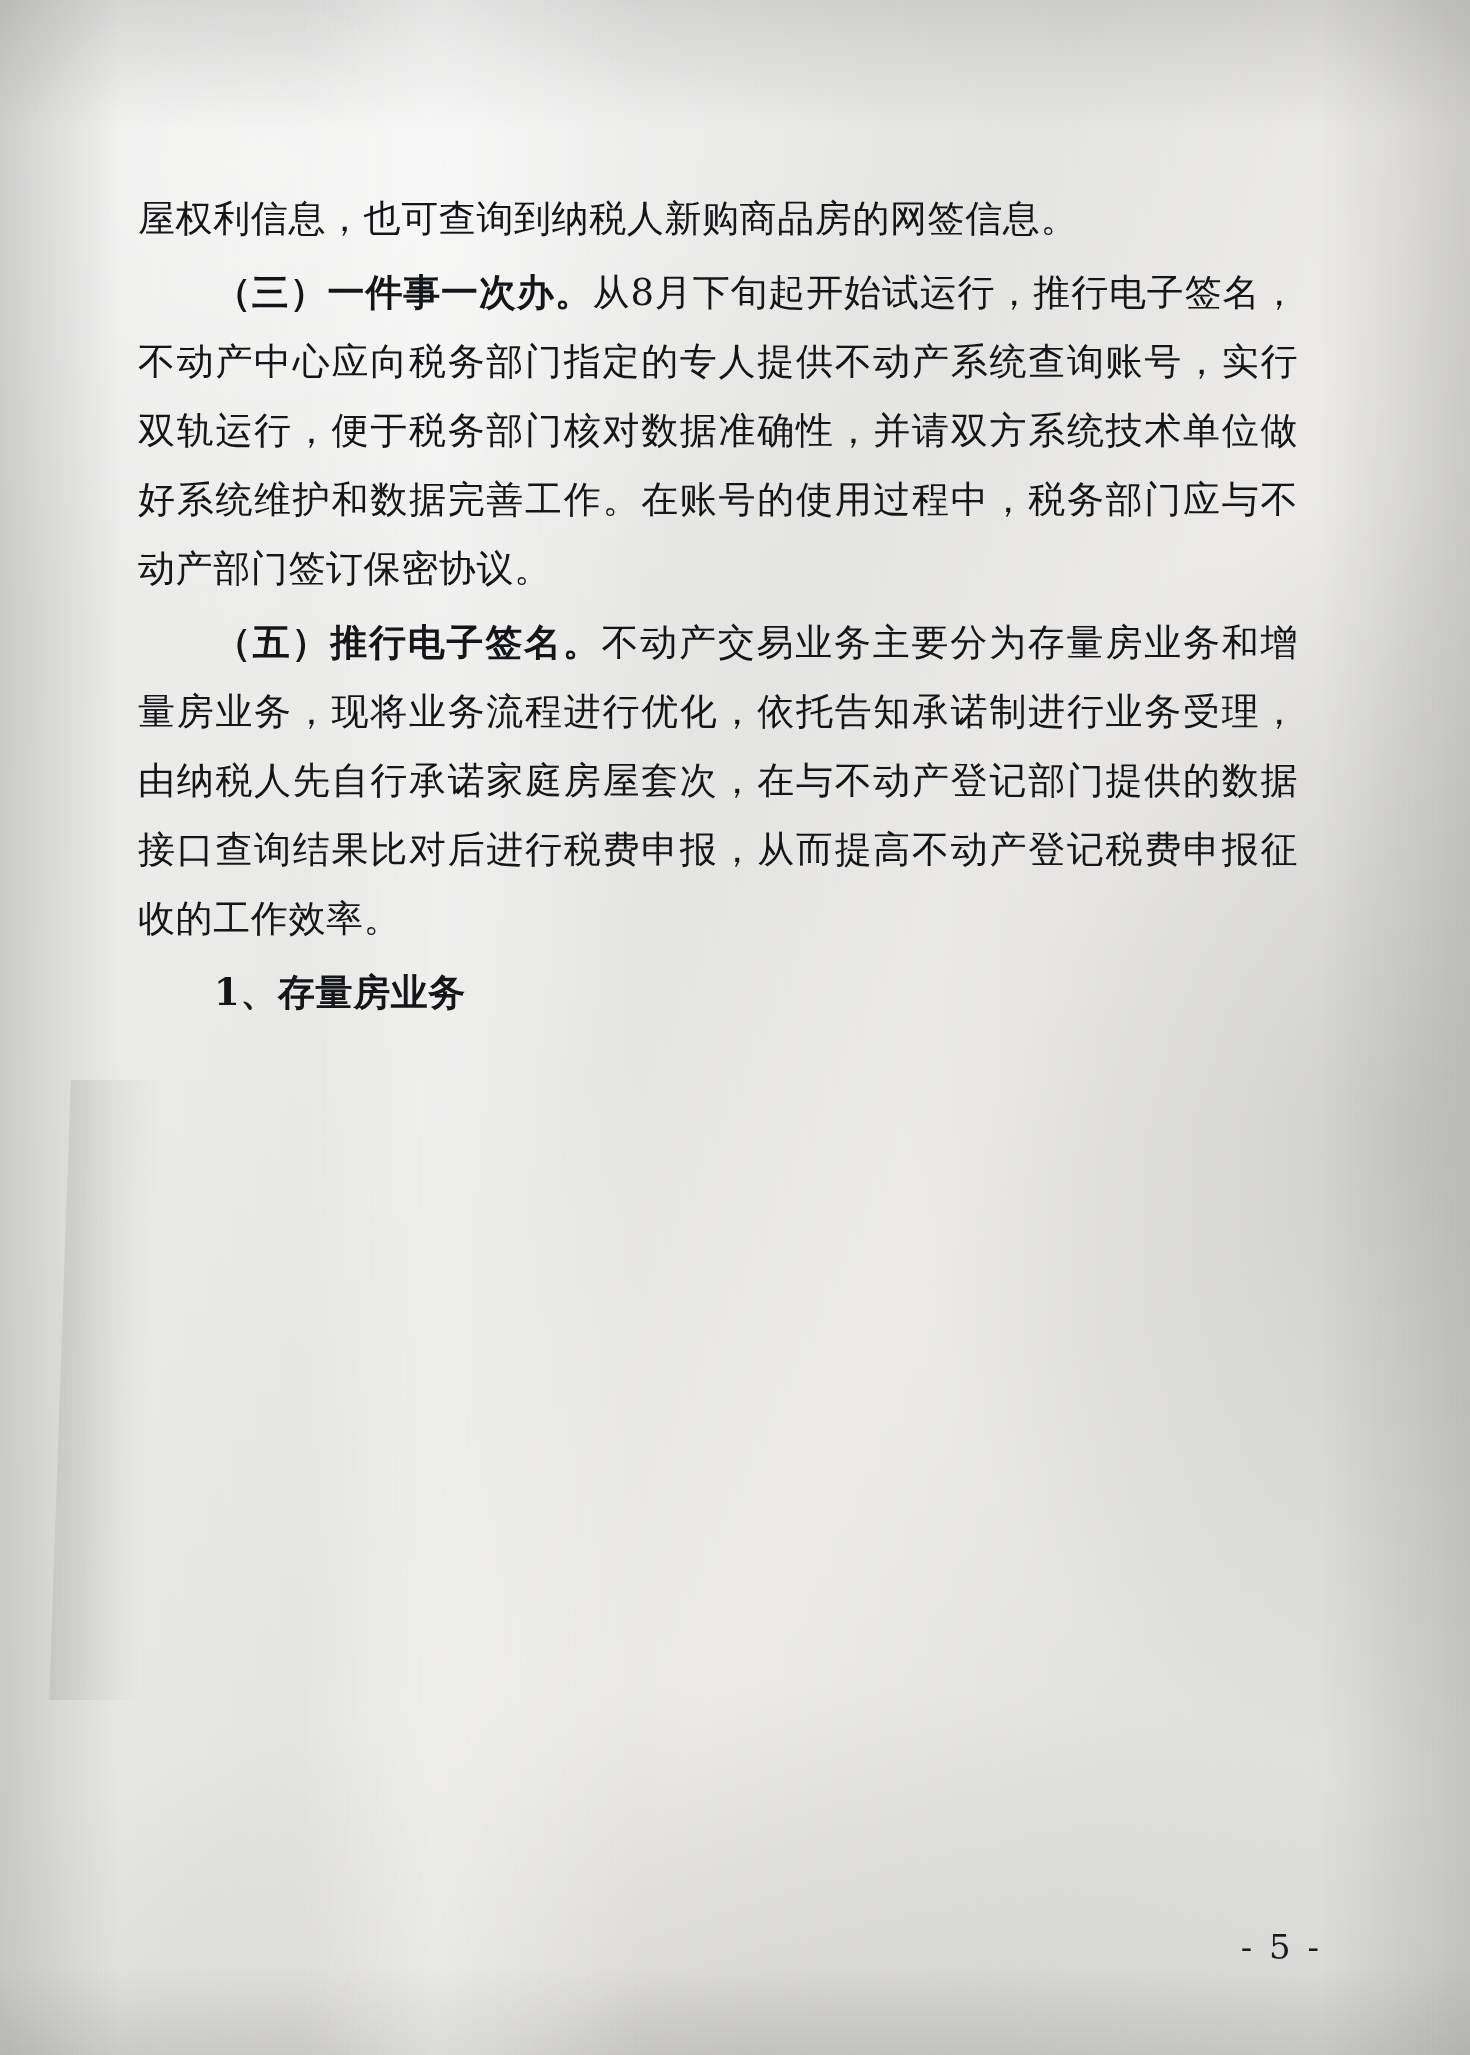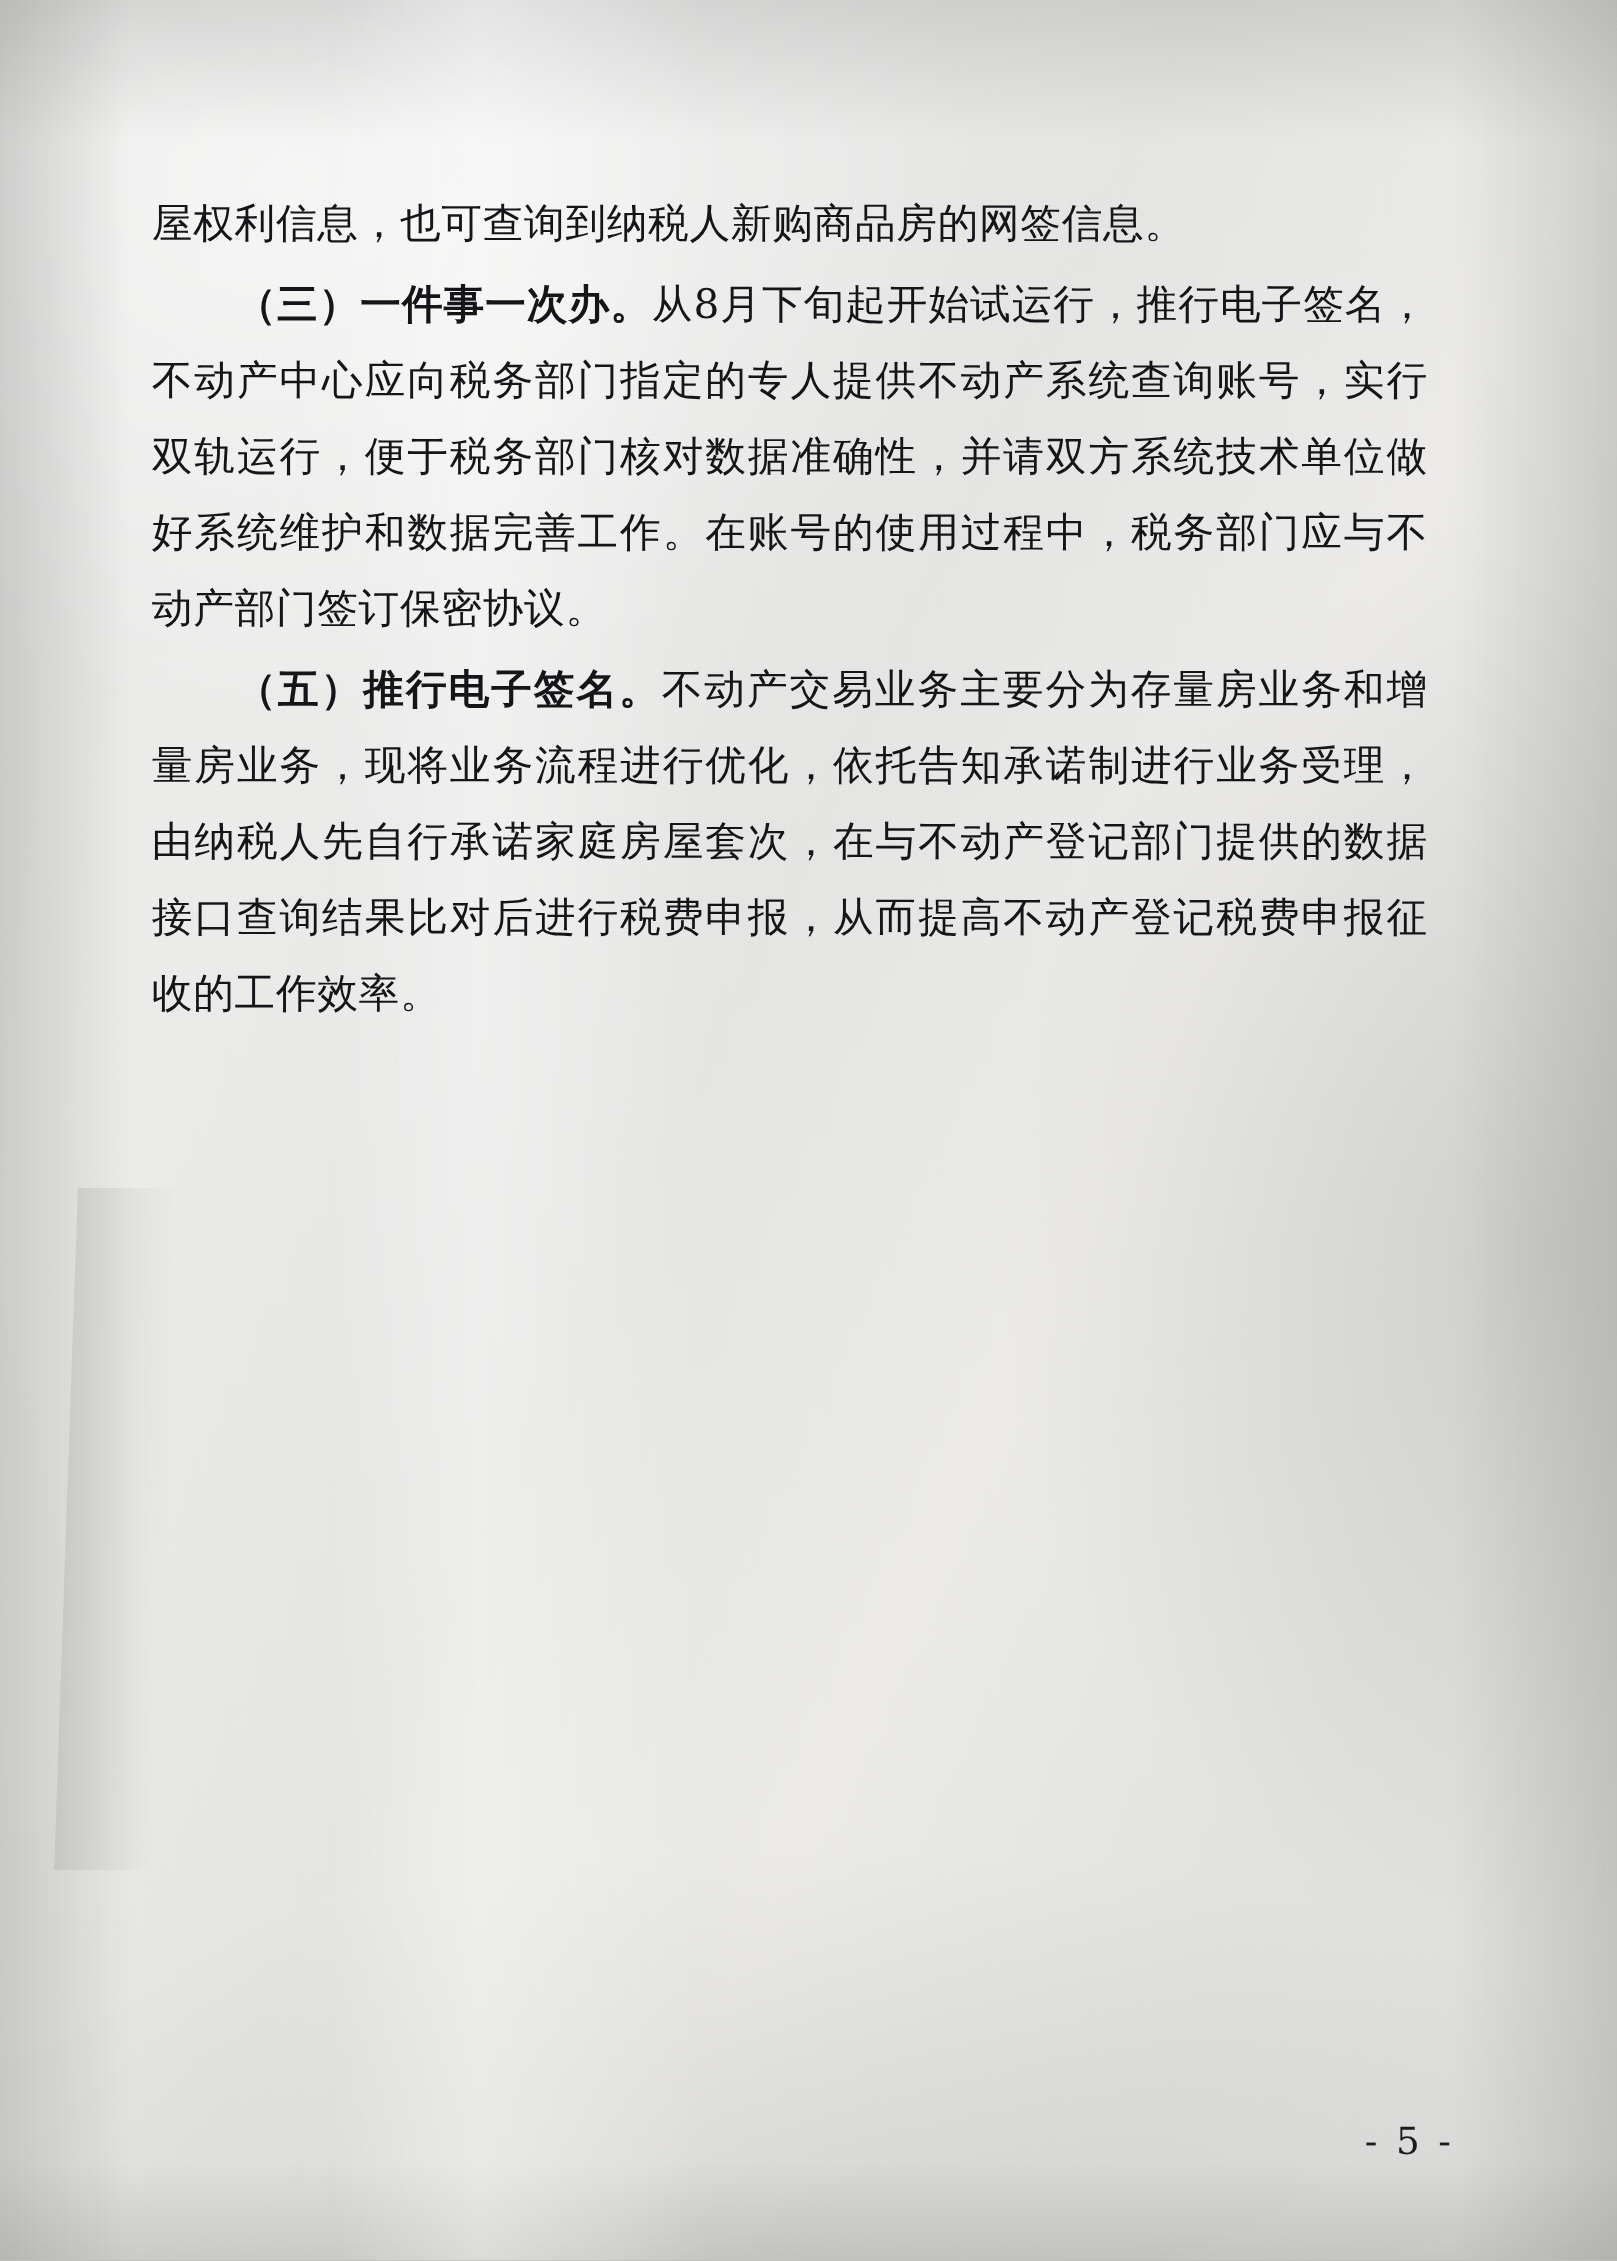--- a/index.html
+++ b/index.html
@@ -48,21 +48,21 @@
   }
   .streak.s6 {
     left: 60px; top: 1080px; width: 90px; height: 620px;
     background: linear-gradient(90deg, rgba(160,160,158,0.28), rgba(255,255,255,0) 100%);
     transform: skewX(-2deg);
   }
 
   .body-text {
     position: absolute;
     left: 138px;
-    top: 168px;
+    top: 184px;
     width: 1160px;
     color: #14161a;
     font-size: 37px;
     line-height: 69px;
     letter-spacing: 0.6px;
     text-align: justify;
     text-justify: inter-character;
   }
   .body-text p {
     margin: 0 0 5px 0;
@@ -110,18 +110,21 @@
   <div class="body-text">
     <p>
       <span>屋权利信息，也可查询到纳税人新购商品房的网签信息。</span>
     </p>
     <p class="indent">
       <span class="seg-bold">（三）一件事一次办。</span><span>从8月下旬起开始试运行，推行电子签名，不动产中心应向税务部门指定的专人提供不动产系统查询账号，实行双轨运行，便于税务部门核对数据准确性，并请双方系统技术单位做好系统维护和数据完善工作。在账号的使用过程中，税务部门应与不动产部门签订保密协议。</span>
     </p>
     <p class="indent">
       <span class="seg-bold">（五）推行电子签名。</span><span>不动产交易业务主要分为存量房业务和增量房业务，现将业务流程进行优化，依托告知承诺制进行业务受理，由纳税人先自行承诺家庭房屋套次，在与不动产登记部门提供的数据接口查询结果比对后进行税费申报，从而提高不动产登记税费申报征收的工作效率。</span>
     </p>
+    <p class="indent bold">
+      <span>1、存量房业务</span>
+    </p>
   </div>
 
   <div class="page-number">- 5 -</div>
 
   <div class="noise"></div>
 </div>
 
 </body></html>

